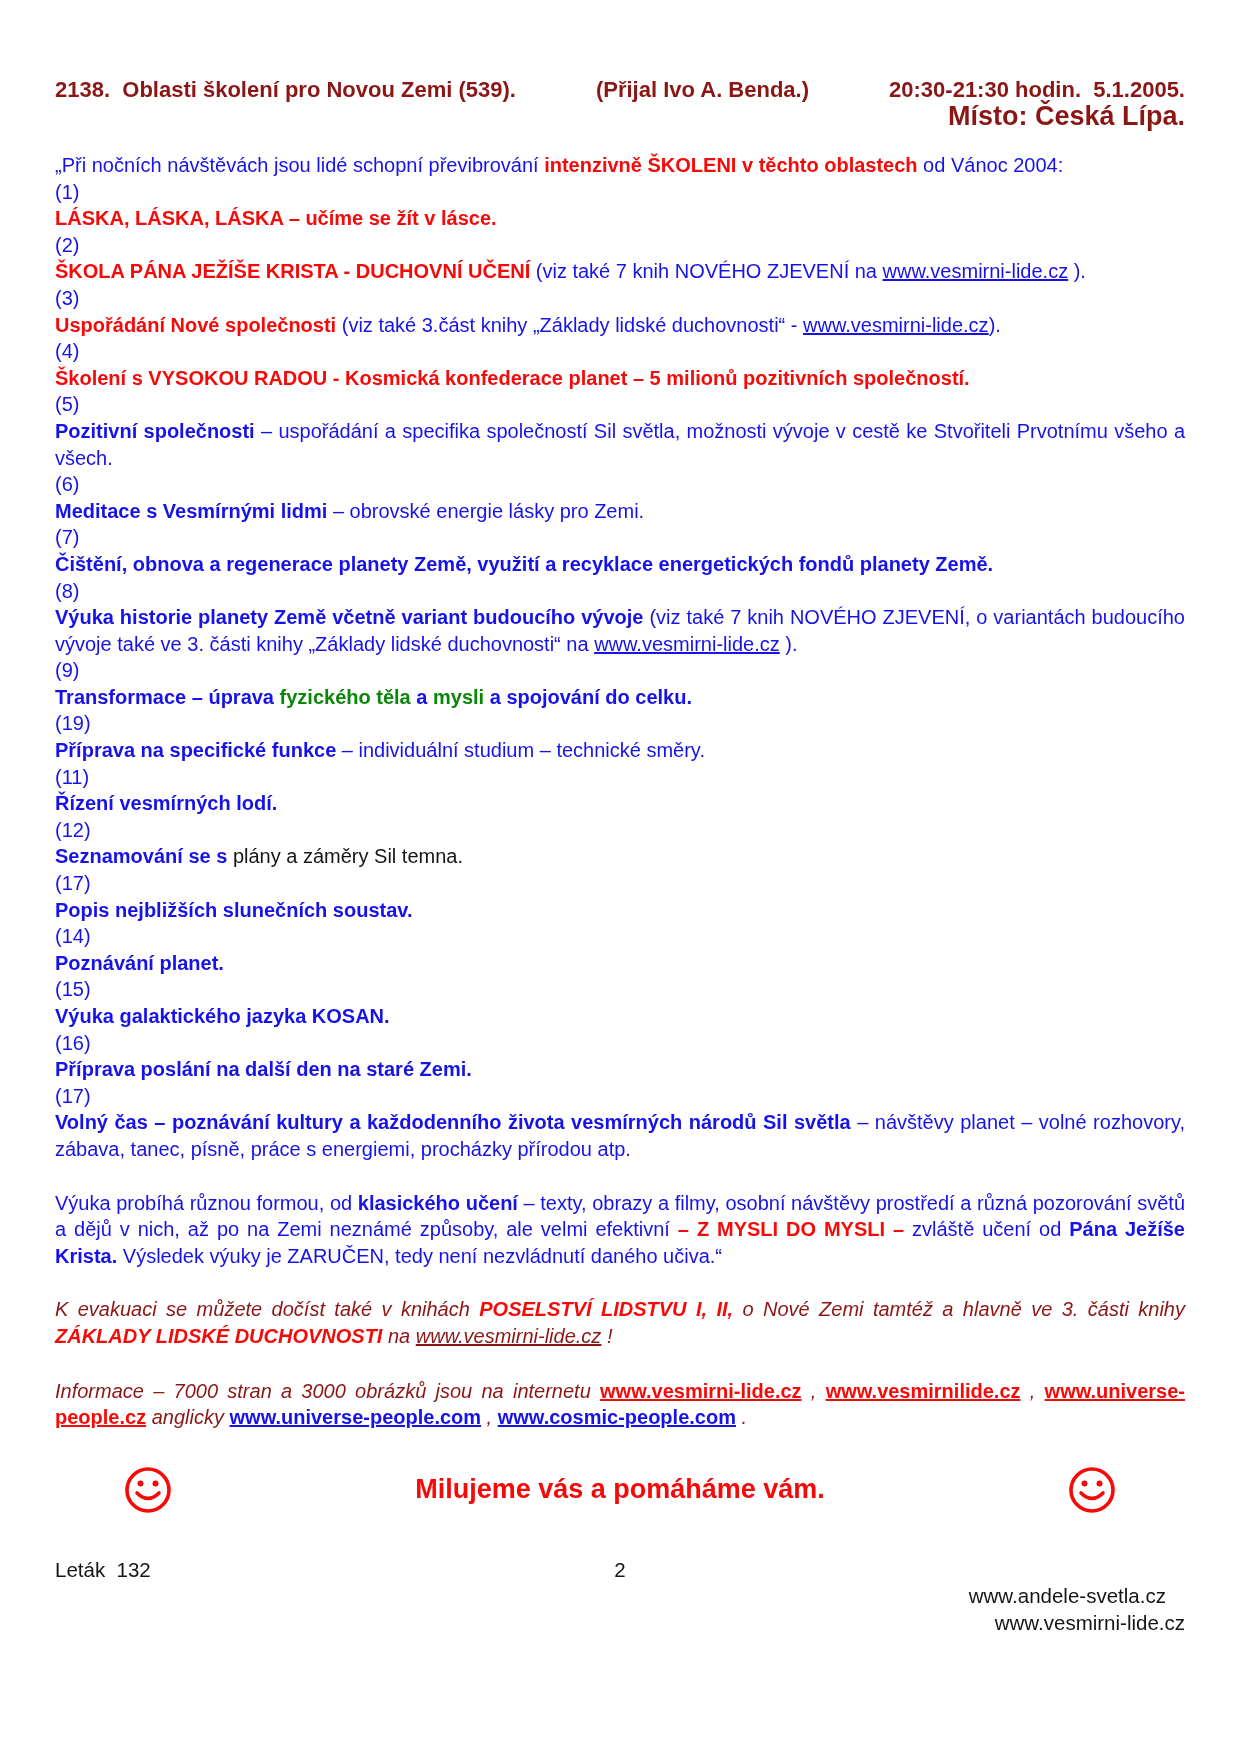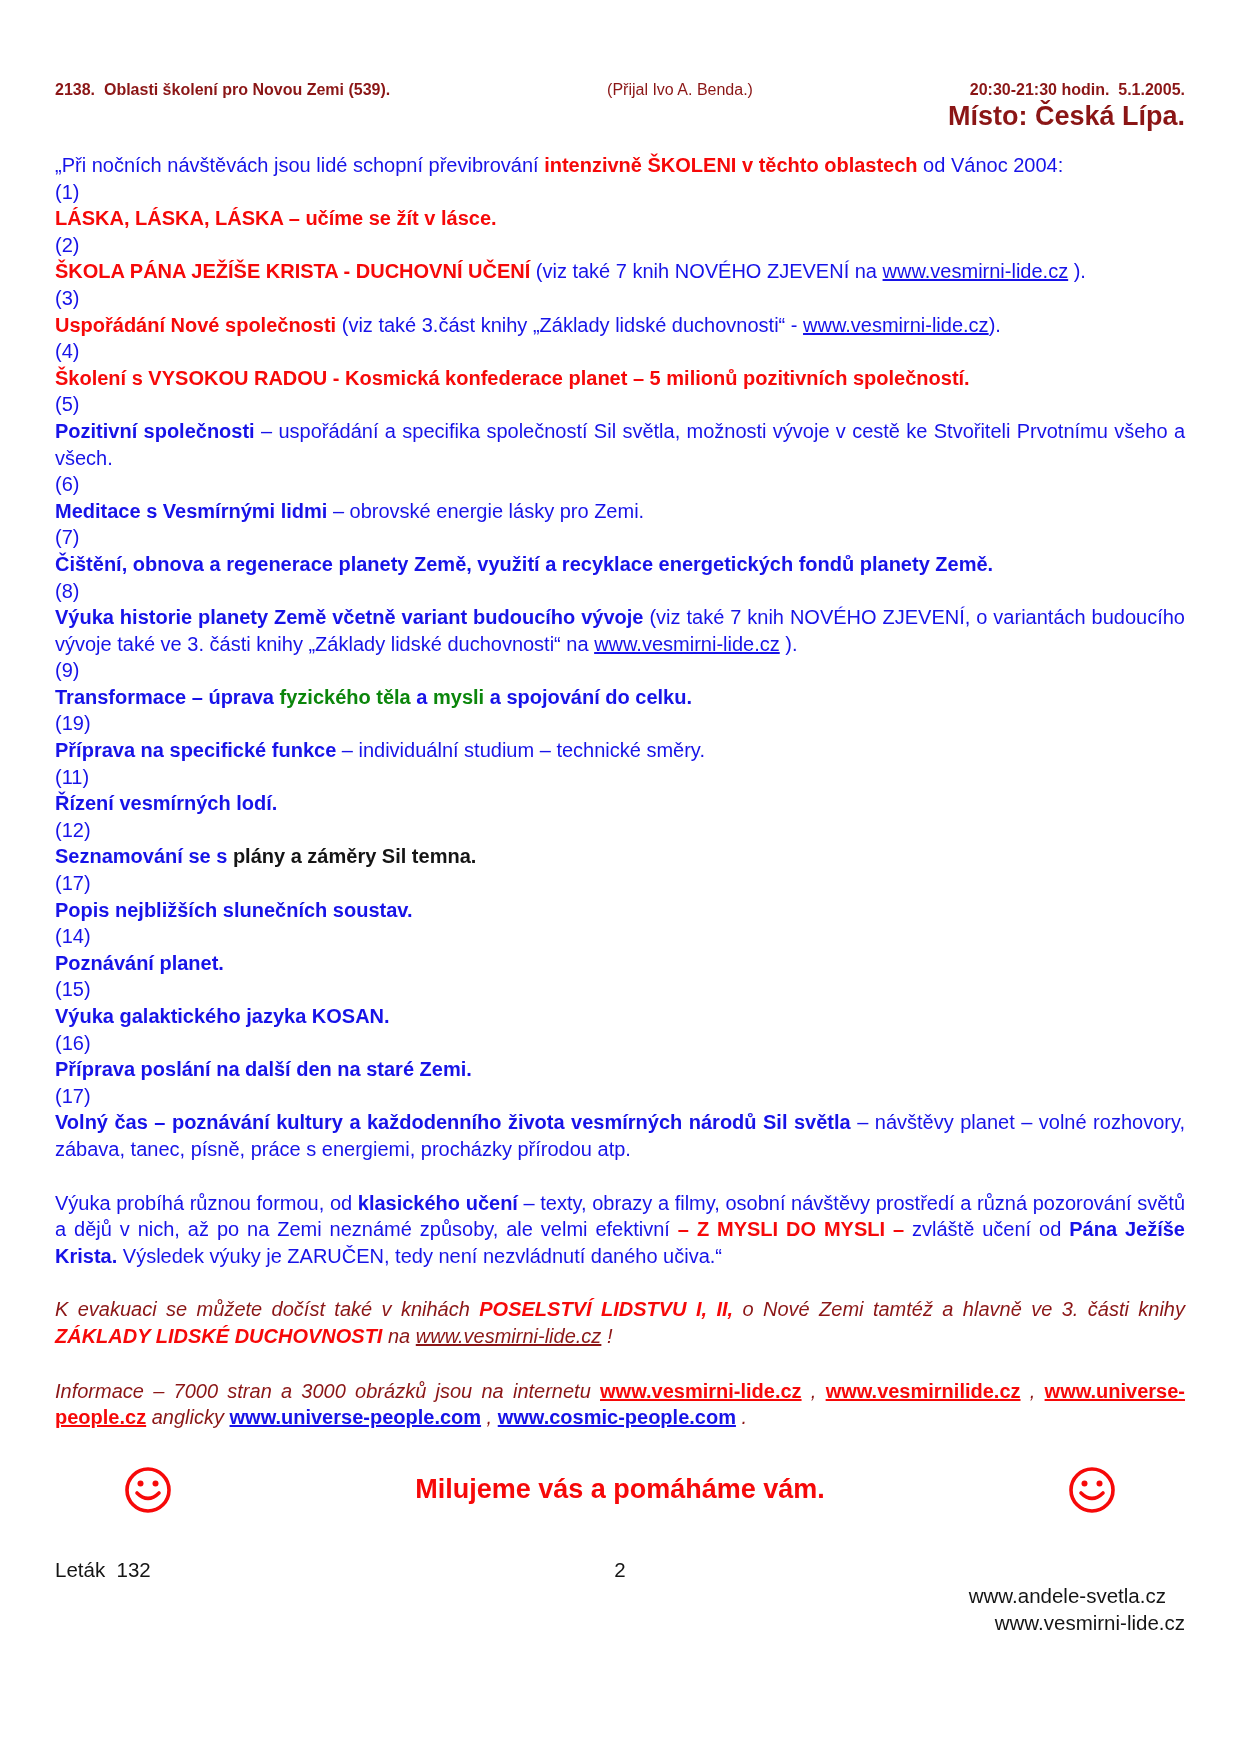--- a/index.html
+++ b/index.html
@@ -5,35 +5,35 @@
   html,body{margin:0;padding:0;}
   body{
     width:1240px;height:1754px;background:#ffffff;overflow:hidden;
     font-family:"Liberation Sans","DejaVu Sans",sans-serif;
     font-size:20px;line-height:26.6px;
     -webkit-font-smoothing:antialiased;
   }
   .page{padding:76px 55px 0 55px;width:1130px;}
   
   .hdr1{display:flex;justify-content:space-between;align-items:center;
-        color:var(--maroon);font-size:16px;line-height:27px;}
+        color:var(--maroon);font-size:22px;line-height:27px;}
   .hdr1 span{white-space:pre;}
   .hb{font-weight:bold;}
-  .hr{font-weight:normal;}
+  .hr{font-weight:bold;}
   .hdr2{text-align:right;color:var(--maroon);font-weight:bold;
         font-size:27px;line-height:27px;}
   
   .blocks{margin-top:22px;}
   .para{text-align:justify;}
   .gap{width:100%;}
   .s-b  {color:var(--blue);}
   .s-bb {color:var(--blue);font-weight:bold;margin-top:36px;}
   .s-rb {color:var(--red);font-weight:bold;}
   .s-gb {color:var(--green);font-weight:bold;}
-  .s-kb {color:var(--black);font-weight:bold;}
+  .s-kb {color:var(--black);font-weight:normal;}
   .s-lb {color:var(--blue);text-decoration:underline;}
   .s-mi {color:var(--maroon);font-style:italic;}
   .s-rbi{color:var(--red);font-weight:bold;font-style:italic;}
   .s-mil{color:var(--maroon);font-style:italic;text-decoration:underline;}
   .s-rbl{color:var(--red);font-weight:bold;text-decoration:underline;}
   .s-bbl{color:var(--blue);font-weight:bold;text-decoration:underline;}
   
   .closing{display:flex;justify-content:space-between;align-items:center;
            padding:0 68px;margin-top:34px;}
   .msg{color:var(--red);font-weight:bold;font-size:27px;}

